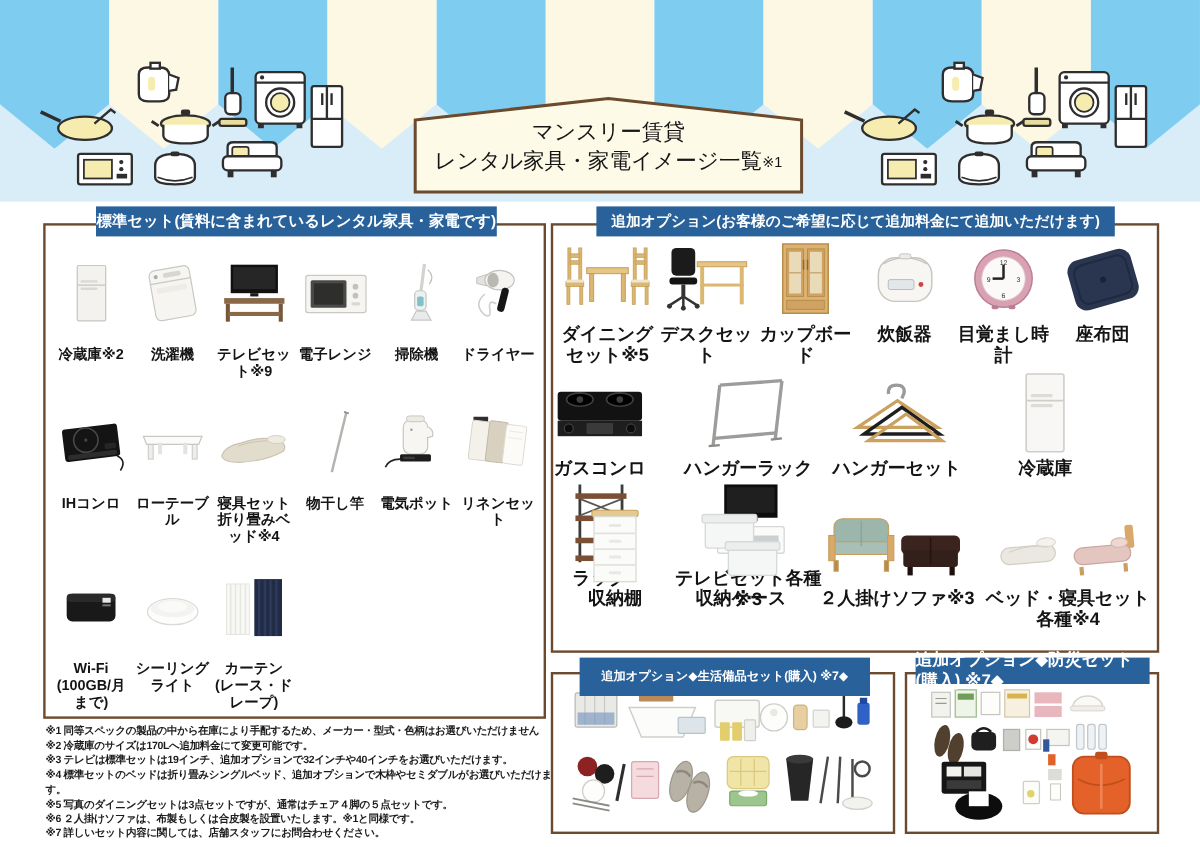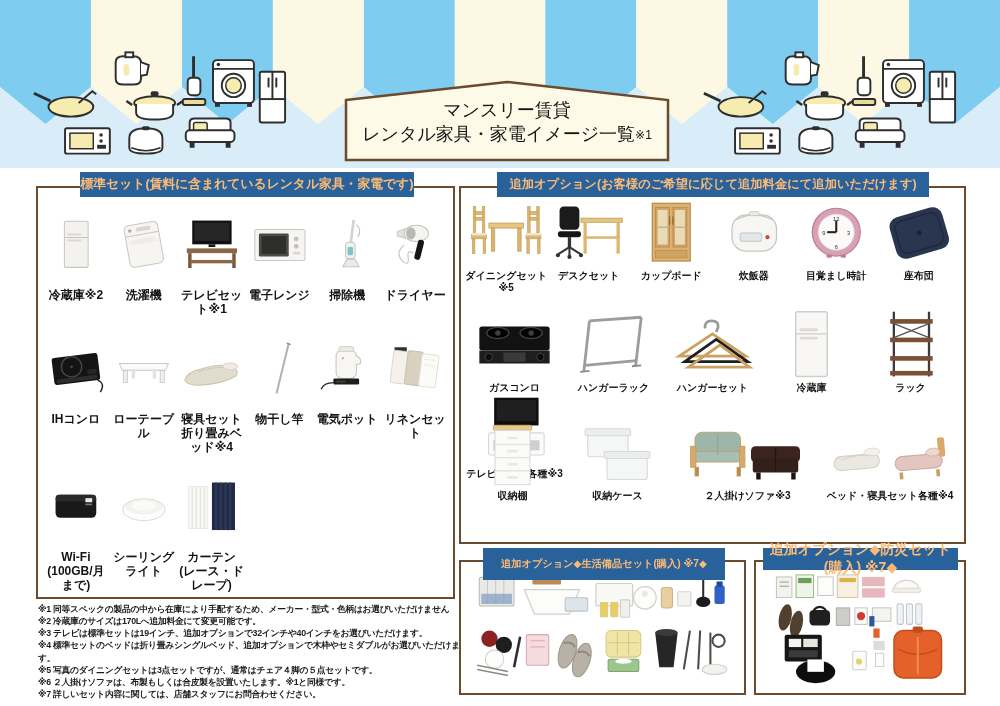--- a/index.html
+++ b/index.html
@@ -19,47 +19,47 @@
   .decor svg{width:100%;height:100%}
   
   #title-box{position:absolute;left:343px;top:79px;width:328px;height:84px}
   #title-box svg.frame{position:absolute;left:0;top:0;width:100%;height:100%}
   #title-lines{position:absolute;left:0;right:0;top:19px;text-align:center;font-weight:normal;line-height:1.35;color:#151515}
   .t1{font-size:18px}
   .t2{font-size:18px}
   .tnote{font-size:12px;vertical-align:1px}
   
   .panel{position:absolute;border:2.5px solid var(--border);background:#fff;box-sizing:border-box}
-  .banner{position:absolute;z-index:3;background:var(--banner);color:#fdba74;font-weight:bold;
-          display:flex;align-items:center;justify-content:center;text-align:center;letter-spacing:0}
+  .banner{position:absolute;z-index:3;background:var(--banner);color:#ffffff;font-weight:bold;
+          display:flex;align-items:center;justify-content:center;letter-spacing:0}
   #std-panel{left:36px;top:186px;width:419px;height:413px}
   #std-banner{left:80px;top:172px;width:334px;height:25px;font-size:12.8px}
   #opt-panel{left:459px;top:186px;width:507px;height:358px}
   #opt-banner{left:497px;top:172px;width:432px;height:25px;font-size:12.3px}
   #life-box{left:459px;top:560px;width:287px;height:135px}
   #life-banner{left:483px;top:548px;width:242px;height:32px;font-size:10.2px}
   #dis-box{left:754px;top:560px;width:212px;height:135px}
   #dis-banner{left:763px;top:548px;width:195px;height:22px;font-size:14px}
   .scene{position:absolute;left:6px;right:6px;top:8px;bottom:6px;display:flex;align-items:center;justify-content:center}
   .scene svg{width:100%;height:100%}
   
   .grid{position:absolute;display:grid}
   #std-grid{left:42px;top:198px;width:407px;height:394px;grid-template-columns:repeat(6,1fr);row-gap:6px;padding-top:4px}
   #opt-row1{left:465px;top:196px;width:495px;height:106px;grid-template-columns:repeat(6,1fr)}
-  #opt-row2{left:465px;top:308px;width:495px;height:108px;grid-template-columns:repeat(5,1fr)}
+  #opt-row2{left:438px;top:308px;width:495px;height:108px;grid-template-columns:repeat(4,1fr)}
   #opt-row3{left:465px;top:420px;width:495px;height:112px;grid-template-columns:95px 115px 145px 1fr}
   .cell{display:flex;flex-direction:column;align-items:center;justify-content:flex-start;min-width:0}
   .art{width:100%;display:flex;align-items:center;justify-content:center}
   .art svg{width:100%;height:100%}
   #std-grid .art{height:86px}
   #opt-row1 .art,#opt-row2 .art{height:74px}
   #opt-row3 .art{height:70px}
   .lbl{font-weight:bold;text-align:center;white-space:pre-line;line-height:1.18;color:#141414}
   #std-grid .lbl{font-size:12px}
-  .opt .lbl{font-size:10px}
+  .opt .lbl{font-size:15px}
   
   #footnotes{position:absolute;left:38px;top:603px;width:424px;font-size:8.8px;font-weight:bold;
              line-height:1.38;color:#1c1c1c;letter-spacing:-0.3px}
 </style>
 </head>
 <body>
 
 <div id="header-band">
   <div id="flags">
       <div class="flag b"></div>
@@ -239,21 +239,21 @@
         <svg viewBox="0 0 100 80">
           <rect x="21" y="4" width="58" height="35" fill="#101010"></rect>
           <rect x="24" y="7" width="52" height="27" fill="#262626"></rect>
           <rect x="45" y="39" width="10" height="4" fill="#1a1a1a"></rect>
           <rect x="13" y="45" width="74" height="7" fill="#8a6847"></rect>
           <rect x="15" y="52" width="5" height="22" fill="#77573a"></rect>
           <rect x="80" y="52" width="5" height="22" fill="#77573a"></rect>
           <rect x="18" y="62" width="64" height="5" fill="#8a6847"></rect>
         </svg>
       </div>
-      <div class="lbl">テレビセット※1</div>
+      <div class="lbl">テレビセット※9</div>
     </div>
     <div class="cell">
       <div class="art">
         <svg viewBox="0 0 100 80">
           <rect x="13" y="17" width="74" height="46" rx="3" fill="#f6f5f2" stroke="#c9c8c3" stroke-width="1.5"></rect>
           <rect x="19" y="23" width="44" height="34" rx="2" fill="#4a4a48"></rect>
           <rect x="23" y="27" width="36" height="26" fill="#2e2e2c"></rect>
           <circle cx="74" cy="31" r="3.5" fill="#c2c1bc"></circle>
           <circle cx="74" cy="42" r="3.5" fill="#c2c1bc"></circle>
           <rect x="69" y="50" width="11" height="4" rx="2" fill="#d9d8d3"></rect>

